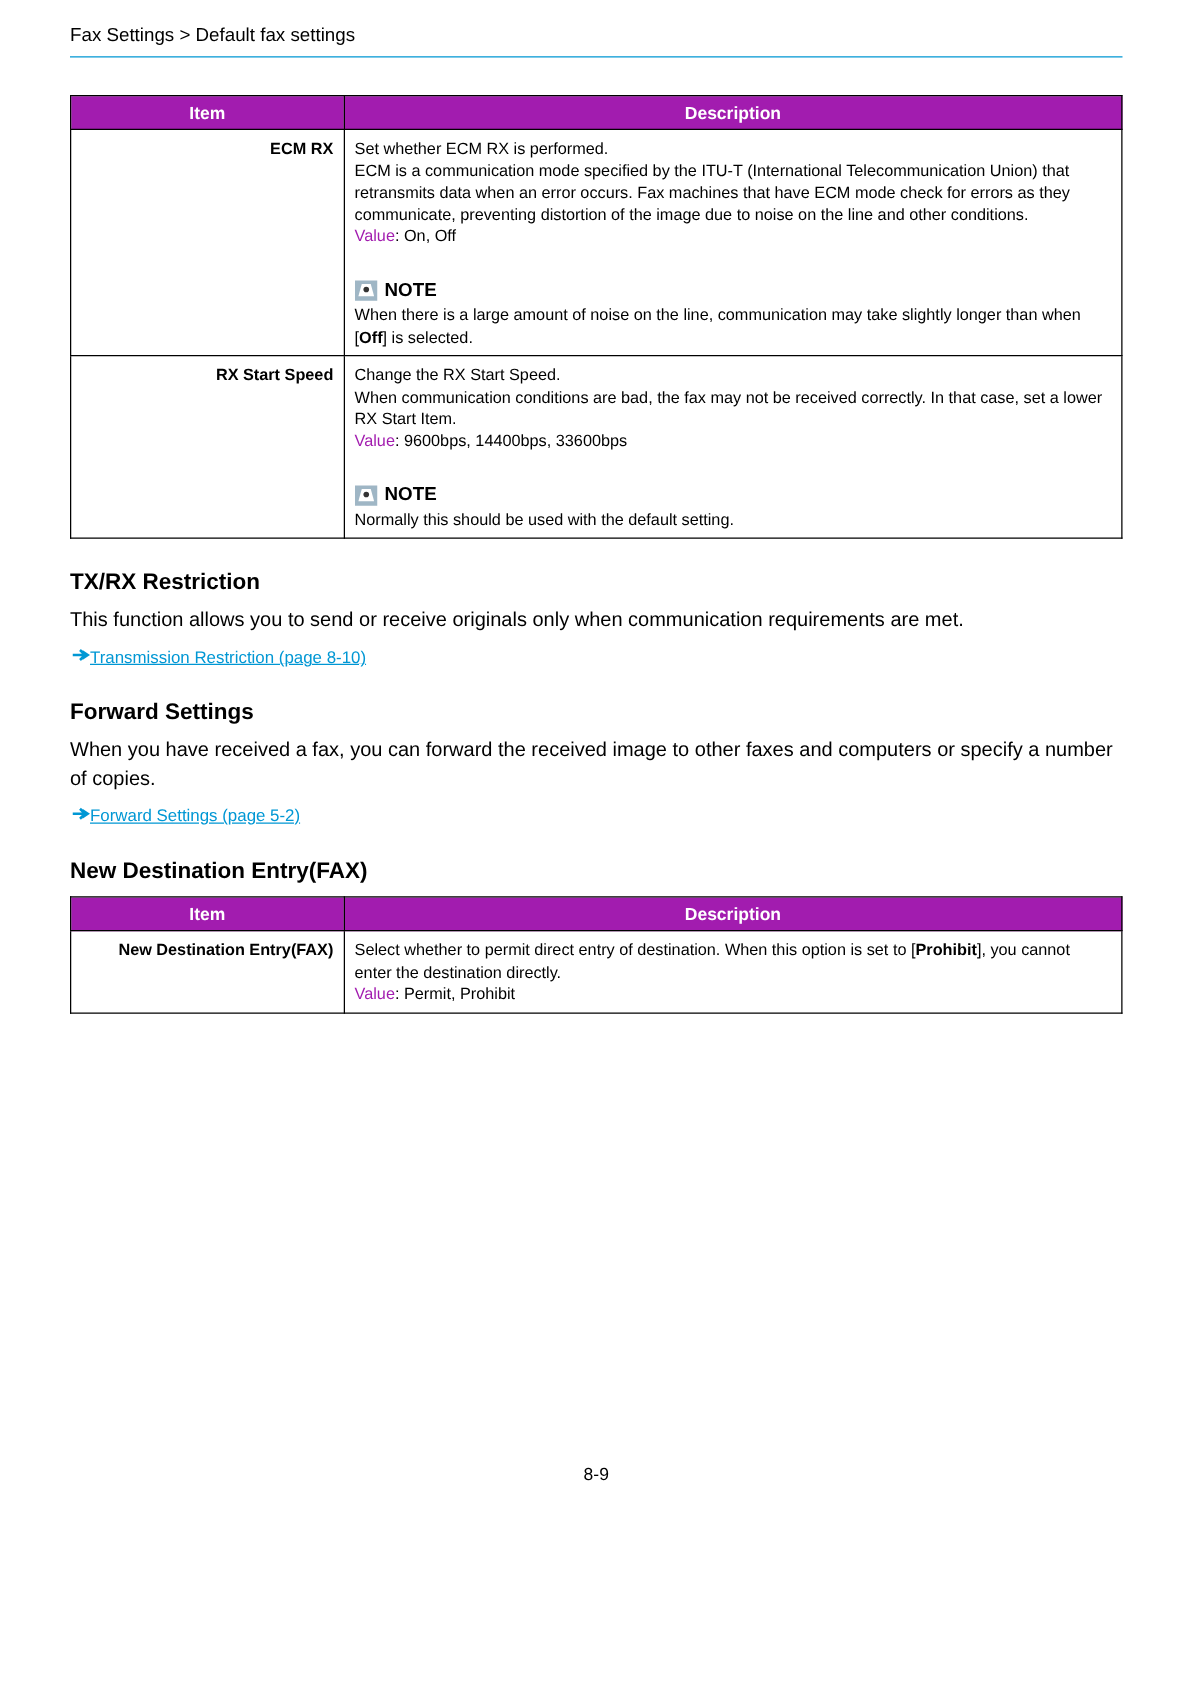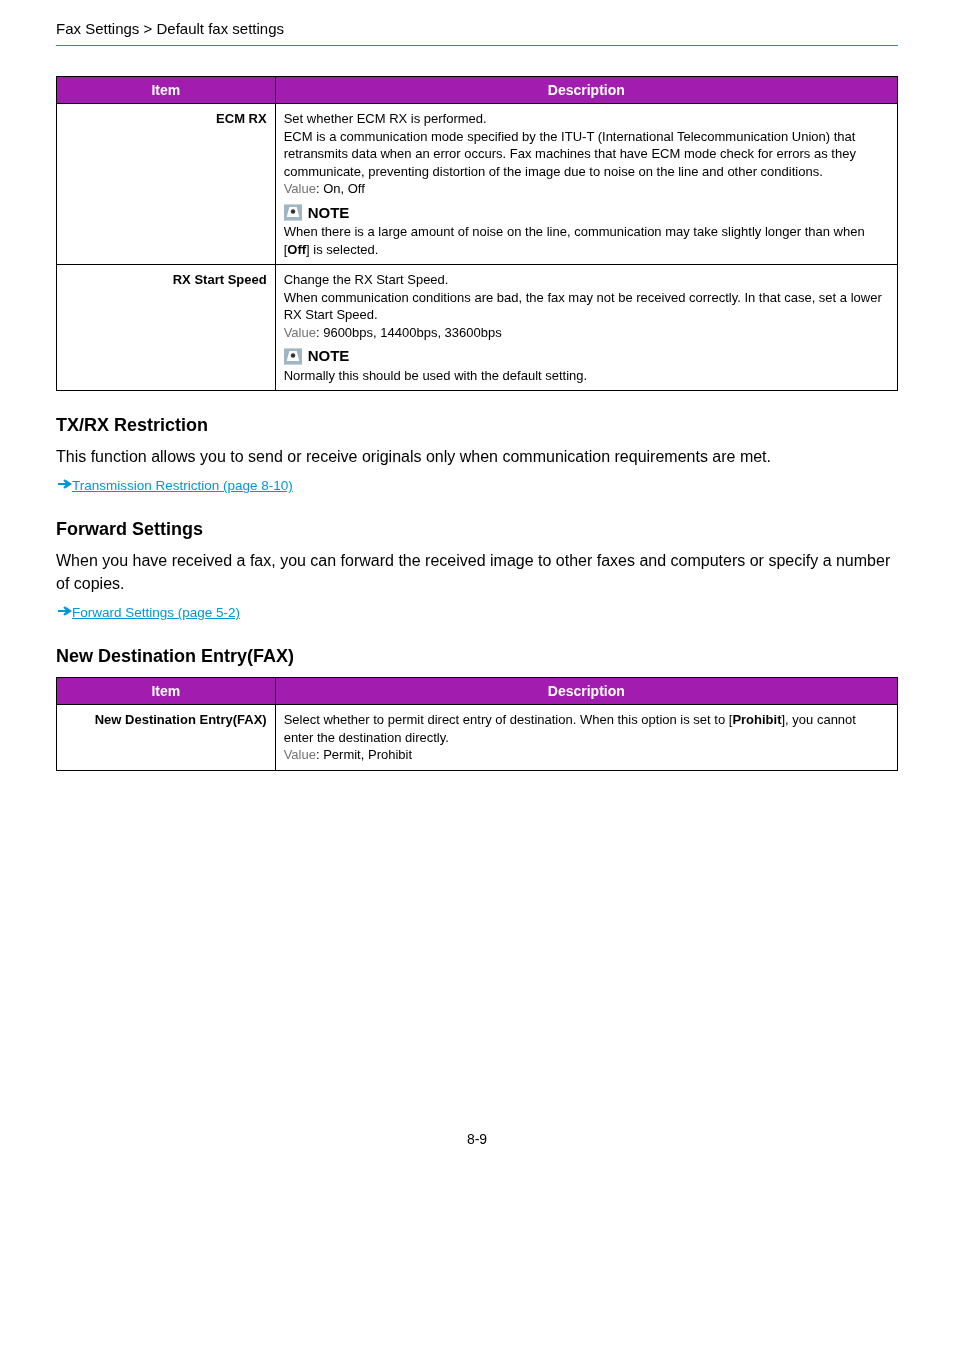--- a/index.html
+++ b/index.html
@@ -38,28 +38,28 @@
       font-size: 14px;
     }
     td {
       border: 1px solid #000;
       padding: 6px 8px;
       vertical-align: top;
       font-size: 13px;
       line-height: 1.35;
     }
     .col-item { width: 26%; font-weight: bold; text-align: right; }
-    .note-row { display: flex; align-items: center; gap: 6px; margin-top: 5px; }
+    .note-row { display: flex; align-items: center; gap: 6px; margin-top: 25px; }
     .note-icon {
       width: 18px;
       height: 17px;
       flex-shrink: 0;
     }
     .note-label { font-weight: bold; font-size: 15px; }
-    .value-label { color: #737373; }
+    .value-label { color: #a21caf; }
     h2.section {
       font-size: 18px;
       font-weight: bold;
       margin-bottom: 10px;
       margin-top: 4px;
     }
     p.body {
       font-size: 16px;
       margin-bottom: 10px;
       line-height: 1.4;
@@ -111,21 +111,21 @@
           </svg>
           <span class="note-label">NOTE</span>
         </div>
         <div><span>When there is a large amount of noise on the line, communication may take slightly longer than when [</span><b>Off</b><span>] is selected.</span></div>
       </td>
     </tr>
     <tr>
       <td class="col-item">RX Start Speed</td>
       <td>
         <div>Change the RX Start Speed.</div>
-        <div>When communication conditions are bad, the fax may not be received correctly. In that case, set a lower RX Start Speed.</div>
+        <div>When communication conditions are bad, the fax may not be received correctly. In that case, set a lower RX Start Item.</div>
         <div><span class="value-label">Value</span><span>: 9600bps, 14400bps, 33600bps</span></div>
         <div class="note-row">
           <svg class="note-icon" viewBox="0 0 20 18">
             <rect x="0" y="0" width="20" height="18" fill="#9fb6c5"></rect>
             <path d="M6 3 L3 14 L17 14 L14 3 Z" fill="#fff"></path>
             <circle cx="10" cy="8" r="2.5" fill="#333"></circle>
           </svg>
           <span class="note-label">NOTE</span>
         </div>
         <div>Normally this should be used with the default setting.</div>

